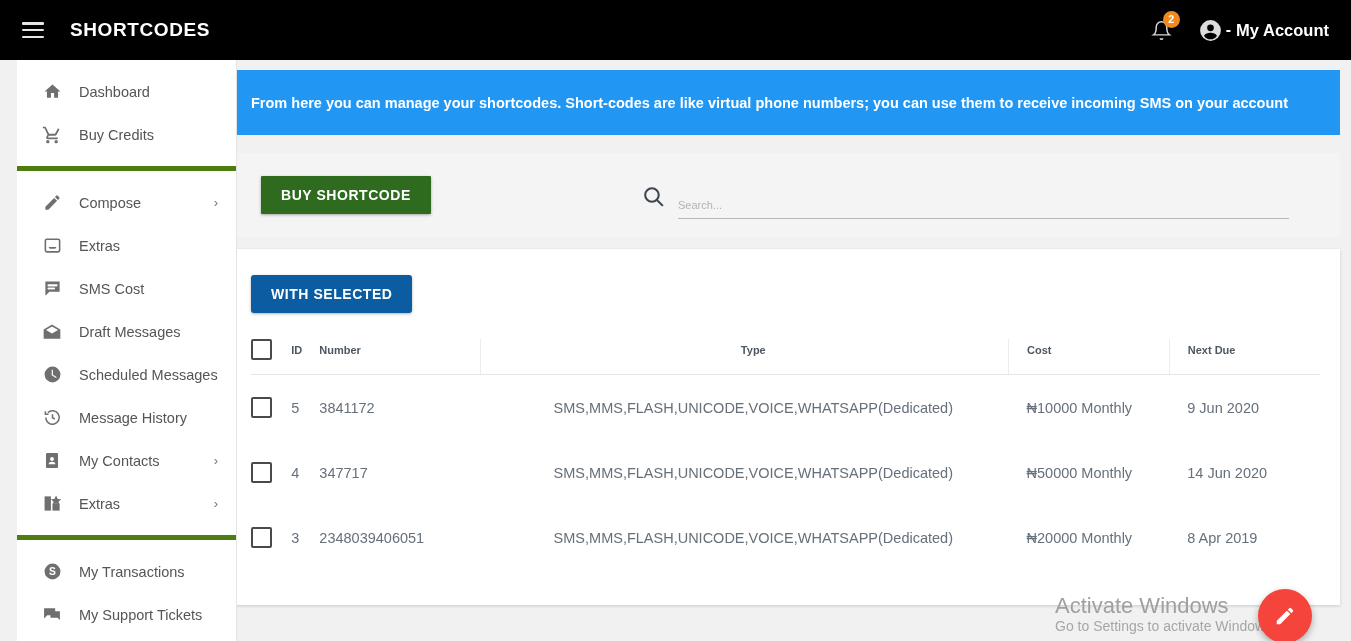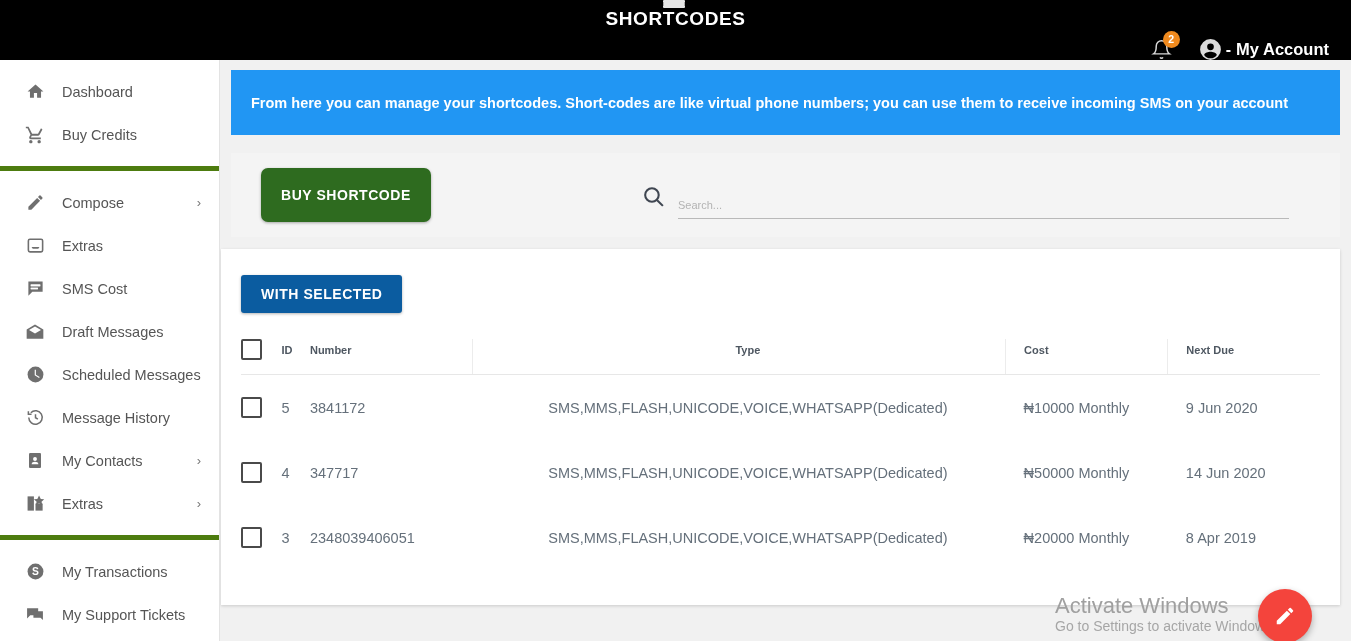--- a/index.html
+++ b/index.html
@@ -9,21 +9,20 @@
     font-family: "Liberation Sans", sans-serif;
     background: #f1f1f1;
   }
   
   .topbar {
     position: absolute; top: 0; left: 0;
     width: 1351px; height: 60px;
     background: #000;
     display: flex; align-items: center;
     z-index: 40;
-    flex-direction: column;
   }
   .hamburger {
     width: 22px; height: 16px;
     margin-left: 22px; margin-right: 26px;
     display: flex; flex-direction: column; justify-content: space-between;
     cursor: pointer;
   }
   .hamburger span { display: block; height: 2.5px; width: 100%; background: #e6e6e6; border-radius: 1px; }
   .brand {
     color: #fff; font-size: 19px; font-weight: bold;
@@ -45,21 +44,21 @@
   }
   .account {
     display: flex; align-items: center; gap: 5px;
     color: #fff; font-size: 16.5px; font-weight: bold;
     margin-left: 16px; cursor: pointer;
   }
   .account .dash { color:#fff; font-size:16px; margin-left:-2px; }
 
   
   .sidebar {
-    position: absolute; top: 60px; left: 0;
+    position: absolute; top: 60px; left: 17px;
     width: 220px; height: 581px;
     background: #fff;
     border-right: 1px solid #e3e3e3;
     z-index: 30;
     overflow: hidden;
   }
   .nav-group { padding: 10px 0 10px 0; }
   .nav-group + .nav-group { border-top: 5px solid #4d7c0f; }
   .nav-item {
     display: flex; align-items: center;
@@ -95,22 +94,22 @@
   .toolbar-card {
     margin: 18px 11px 0 11px;
     height: 84px;
     background: #f4f4f4;
     display: flex; align-items: center;
     position: relative;
   }
   .btn-buy {
     margin-left: 30px;
     background: #2e6b1f; color: #fff;
-    border: none; border-radius: 7px;
-    height: 54px; padding: 0 20px;
+    border: none; border-radius: 1px;
+    height: 38px; padding: 0 20px;
     font-size: 14px; font-weight: bold; letter-spacing: .55px;
     cursor: pointer;
     box-shadow: 0 1px 3px rgba(0,0,0,.32);
   }
   .search-wrap {
     position: absolute; left: 410px; bottom: 18px;
     display: flex; align-items: flex-end; gap: 12px;
     width: 648px;
   }
   .search-icon { color: #3f4651; margin-bottom: 6px; }
@@ -119,21 +118,21 @@
     border: none; border-bottom: 1px solid #b9b9b9;
     background: transparent;
     font-size: 11px; color: #333;
     padding: 0 0 7px 0;
     outline: none;
     font-family: "Liberation Sans", sans-serif;
   }
   .search-input::placeholder { color: #b3b3b3; }
 
   .table-card {
-    margin: 12px 11px 0 1px;
+    margin: 12px 11px 0 11px;
     background: #fff;
     box-shadow: 0 1px 3px rgba(0,0,0,.16);
     height: 356px;
     padding: 26px 20px 16px 20px;
     position: relative;
   }
   .btn-with-selected {
     background: #0b5ca0; color: #fff;
     border: none; border-radius: 3px;
     height: 38px; padding: 0 20px;

